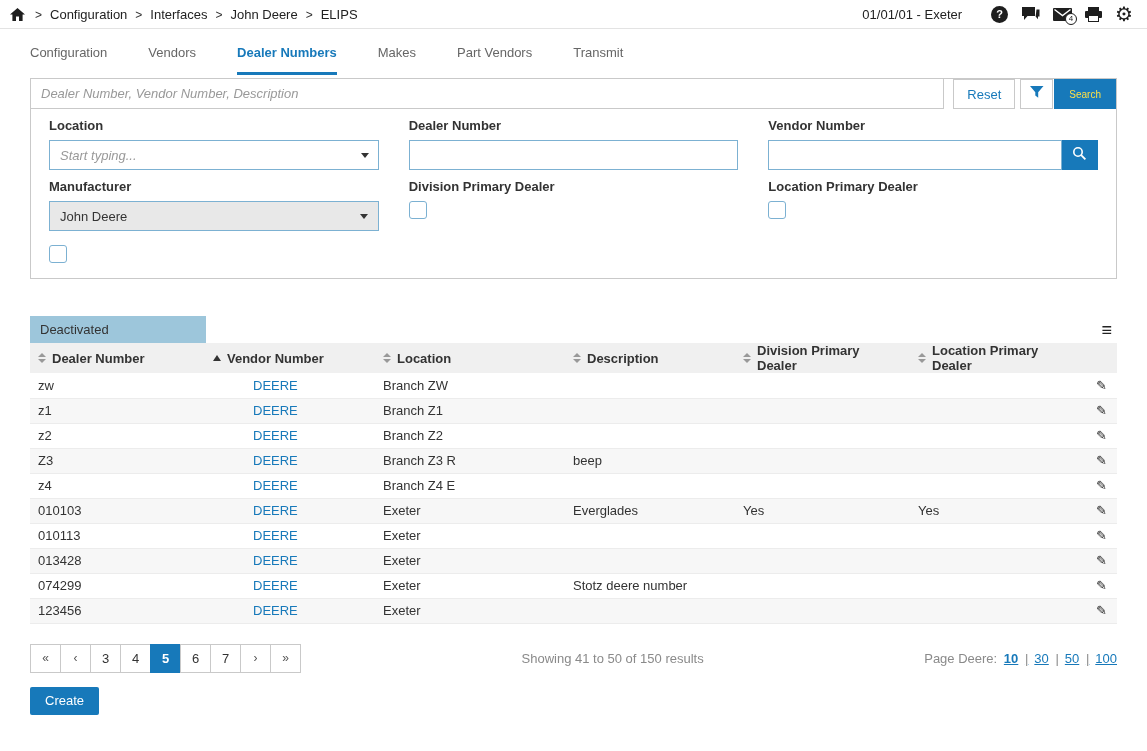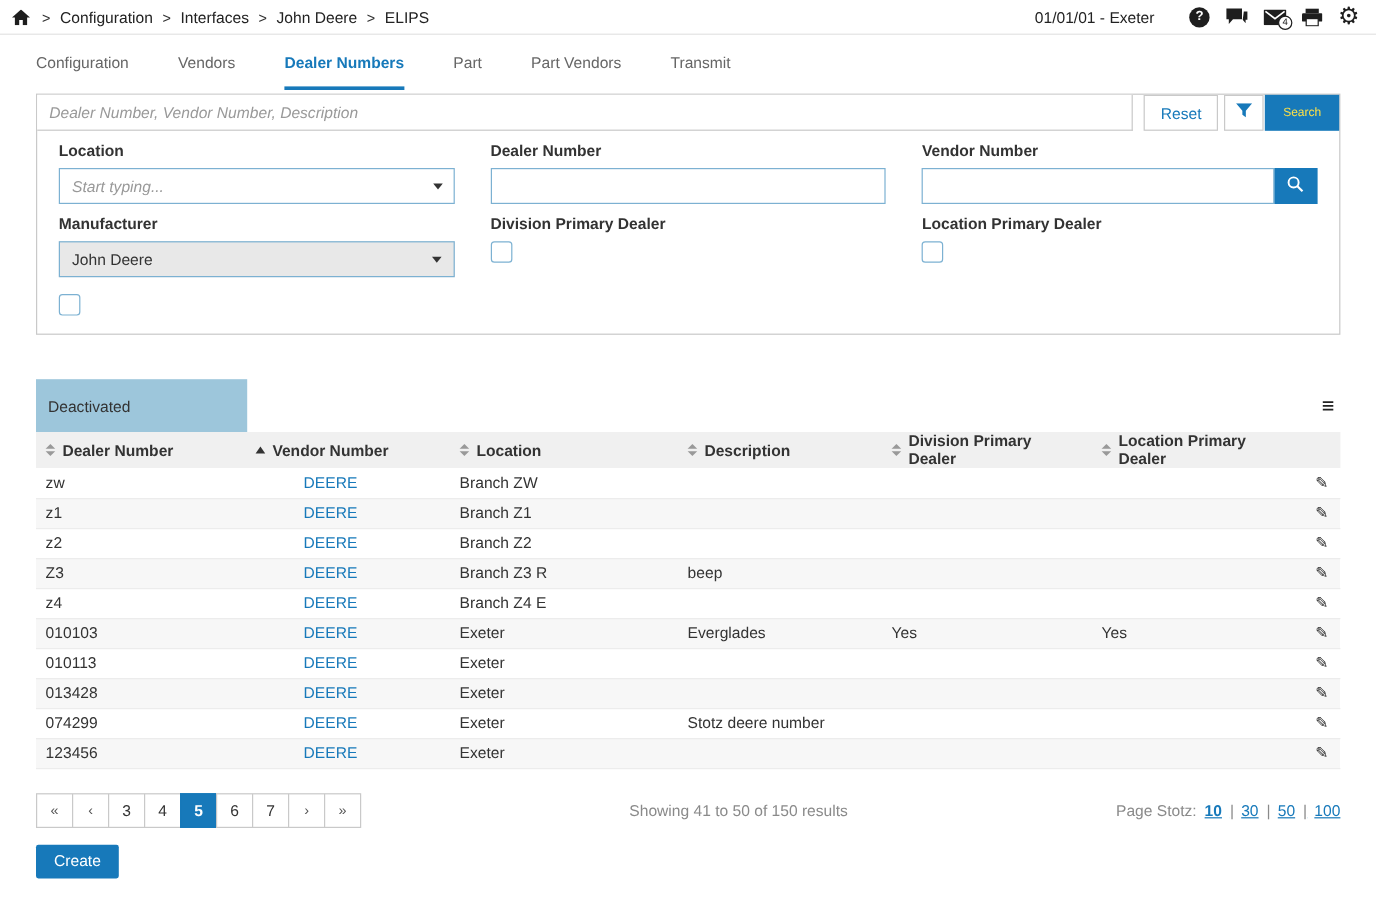--- a/index.html
+++ b/index.html
@@ -64,21 +64,21 @@
   .mini-search-btn { width:36px; height:30px; background:var(--accent); border:0; display:flex;
                      align-items:center; justify-content:center; cursor:pointer; }
   .select-box { height:30px; background:#e8e8e8; border:1px solid var(--blue-border); display:flex;
                 align-items:center; justify-content:space-between; padding:0 10px; cursor:pointer; color:#333; }
   .checkbox { width:18px; height:18px; border:1px solid var(--blue-border); border-radius:3px;
               background:#fff; cursor:pointer; margin-top:5px; }
 
   
   .table-section { margin:37px 30px 0; }
   .table-top { display:flex; align-items:center; justify-content:space-between; }
-  .table-tab { width:176px; height:44px; background:var(--table-tab-bg); display:flex; align-items:center;
+  .table-tab { width:176px; height:27px; background:var(--table-tab-bg); display:flex; align-items:center;
                padding:0 10px; color:#333; cursor:pointer; }
   .burger { font-size:18px; font-weight:bold; color:#222; cursor:pointer; padding-right:5px; line-height:1; }
 
   table { width:100%; border-collapse:collapse; table-layout:fixed; }
   thead th { background:#f0f0f0; height:28px; font-weight:bold; text-align:left; padding:0 8px;
              color:#333; cursor:pointer; }
   .th-inner { display:flex; align-items:center; gap:6px; }
   .sort-stack { display:inline-flex; flex-direction:column; gap:2px; }
   .tri-up { width:0; height:0; border-left:4px solid transparent; border-right:4px solid transparent;
             border-bottom:4px solid #999; }
@@ -154,21 +154,21 @@
     </span>
     <span class="tb-icon gear-glyph">⚙</span>
   </div>
 </header>
 
 
 <nav class="tabs">
   <div class="tab">Configuration</div>
   <div class="tab">Vendors</div>
   <div class="tab active">Dealer Numbers</div>
-  <div class="tab">Part</div>
+  <div class="tab">Makes</div>
   <div class="tab">Part Vendors</div>
   <div class="tab">Transmit</div>
 </nav>
 
 
 <section class="filter-panel">
   <div class="search-row">
     <input class="search-input" placeholder="Dealer Number, Vendor Number, Description" style="">
     <button class="reset-btn">Reset</button>
     <button class="filter-btn">
@@ -407,21 +407,21 @@
     <button class="page-btn">3</button>
     <button class="page-btn">4</button>
     <button class="page-btn active">5</button>
     <button class="page-btn">6</button>
     <button class="page-btn">7</button>
     <button class="page-btn arrow">›</button>
     <button class="page-btn arrow">»</button>
   </div>
   <div class="status">Showing 41 to 50 of 150 results</div>
   <div class="page-size">
-    <span>Page Stotz:</span>
+    <span>Page Deere:</span>
     <a class="ps-link active">10</a>
     <a class="ps-link">30</a>
     <a class="ps-link">50</a>
     <a class="ps-link">100</a>
   </div>
 </div>
 
 <button class="create-btn">Create</button>
 
 

